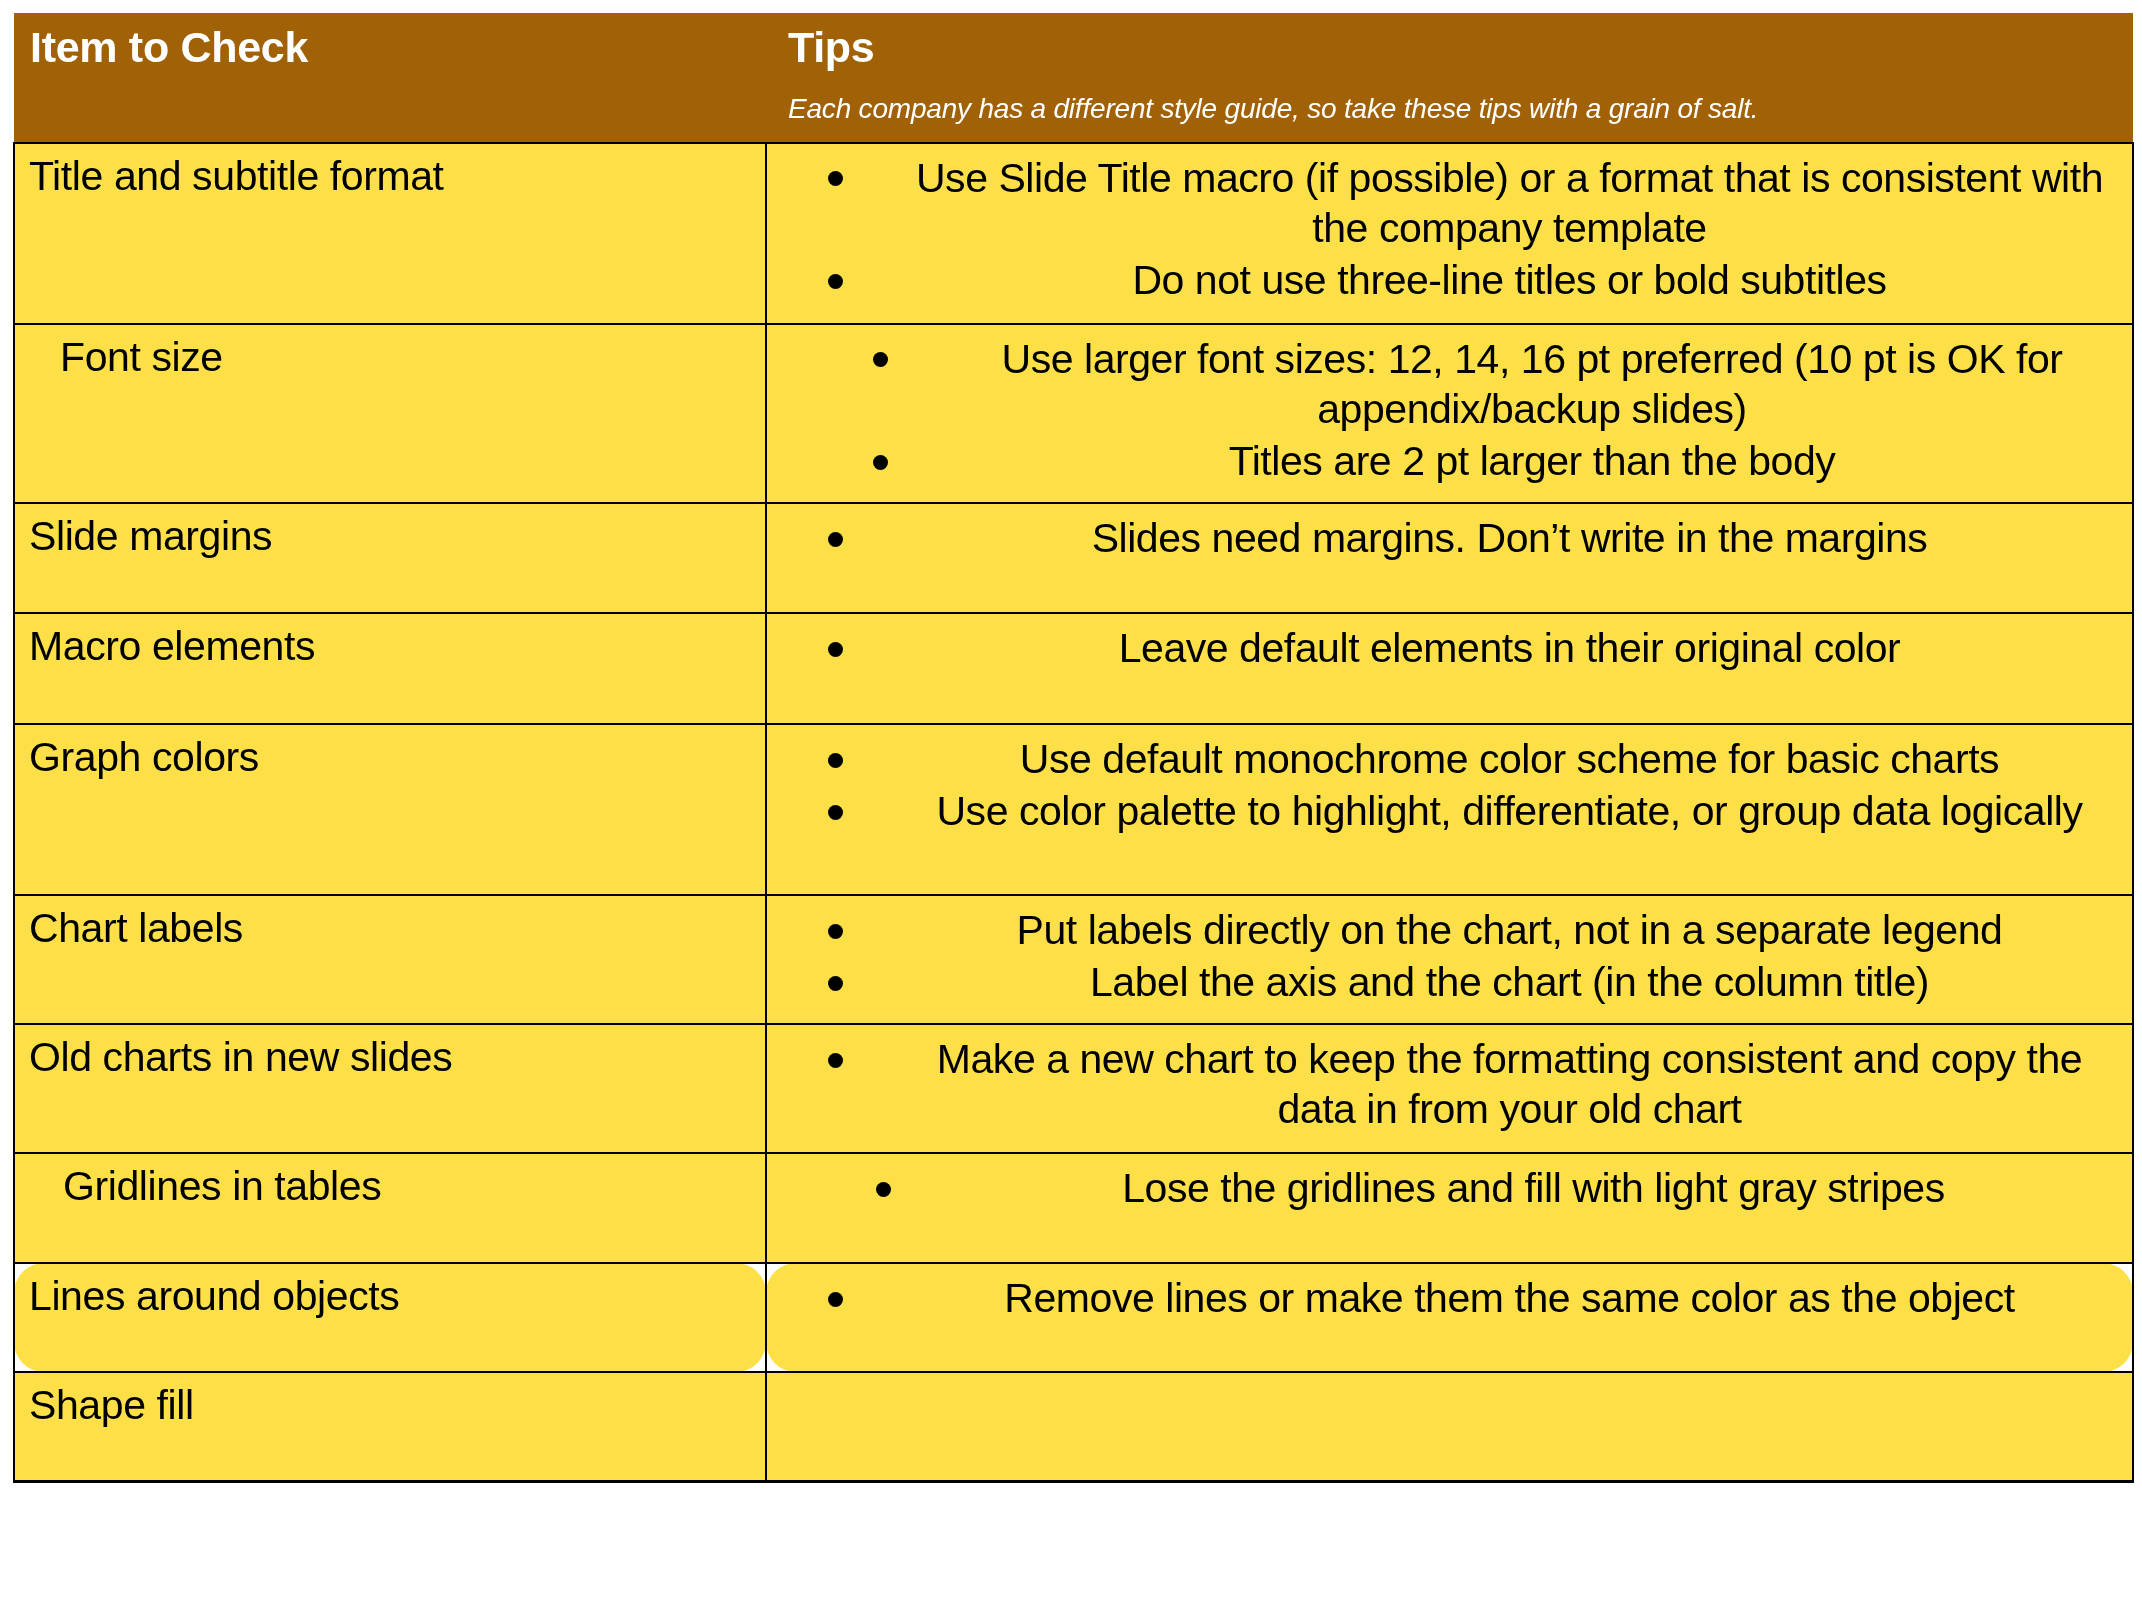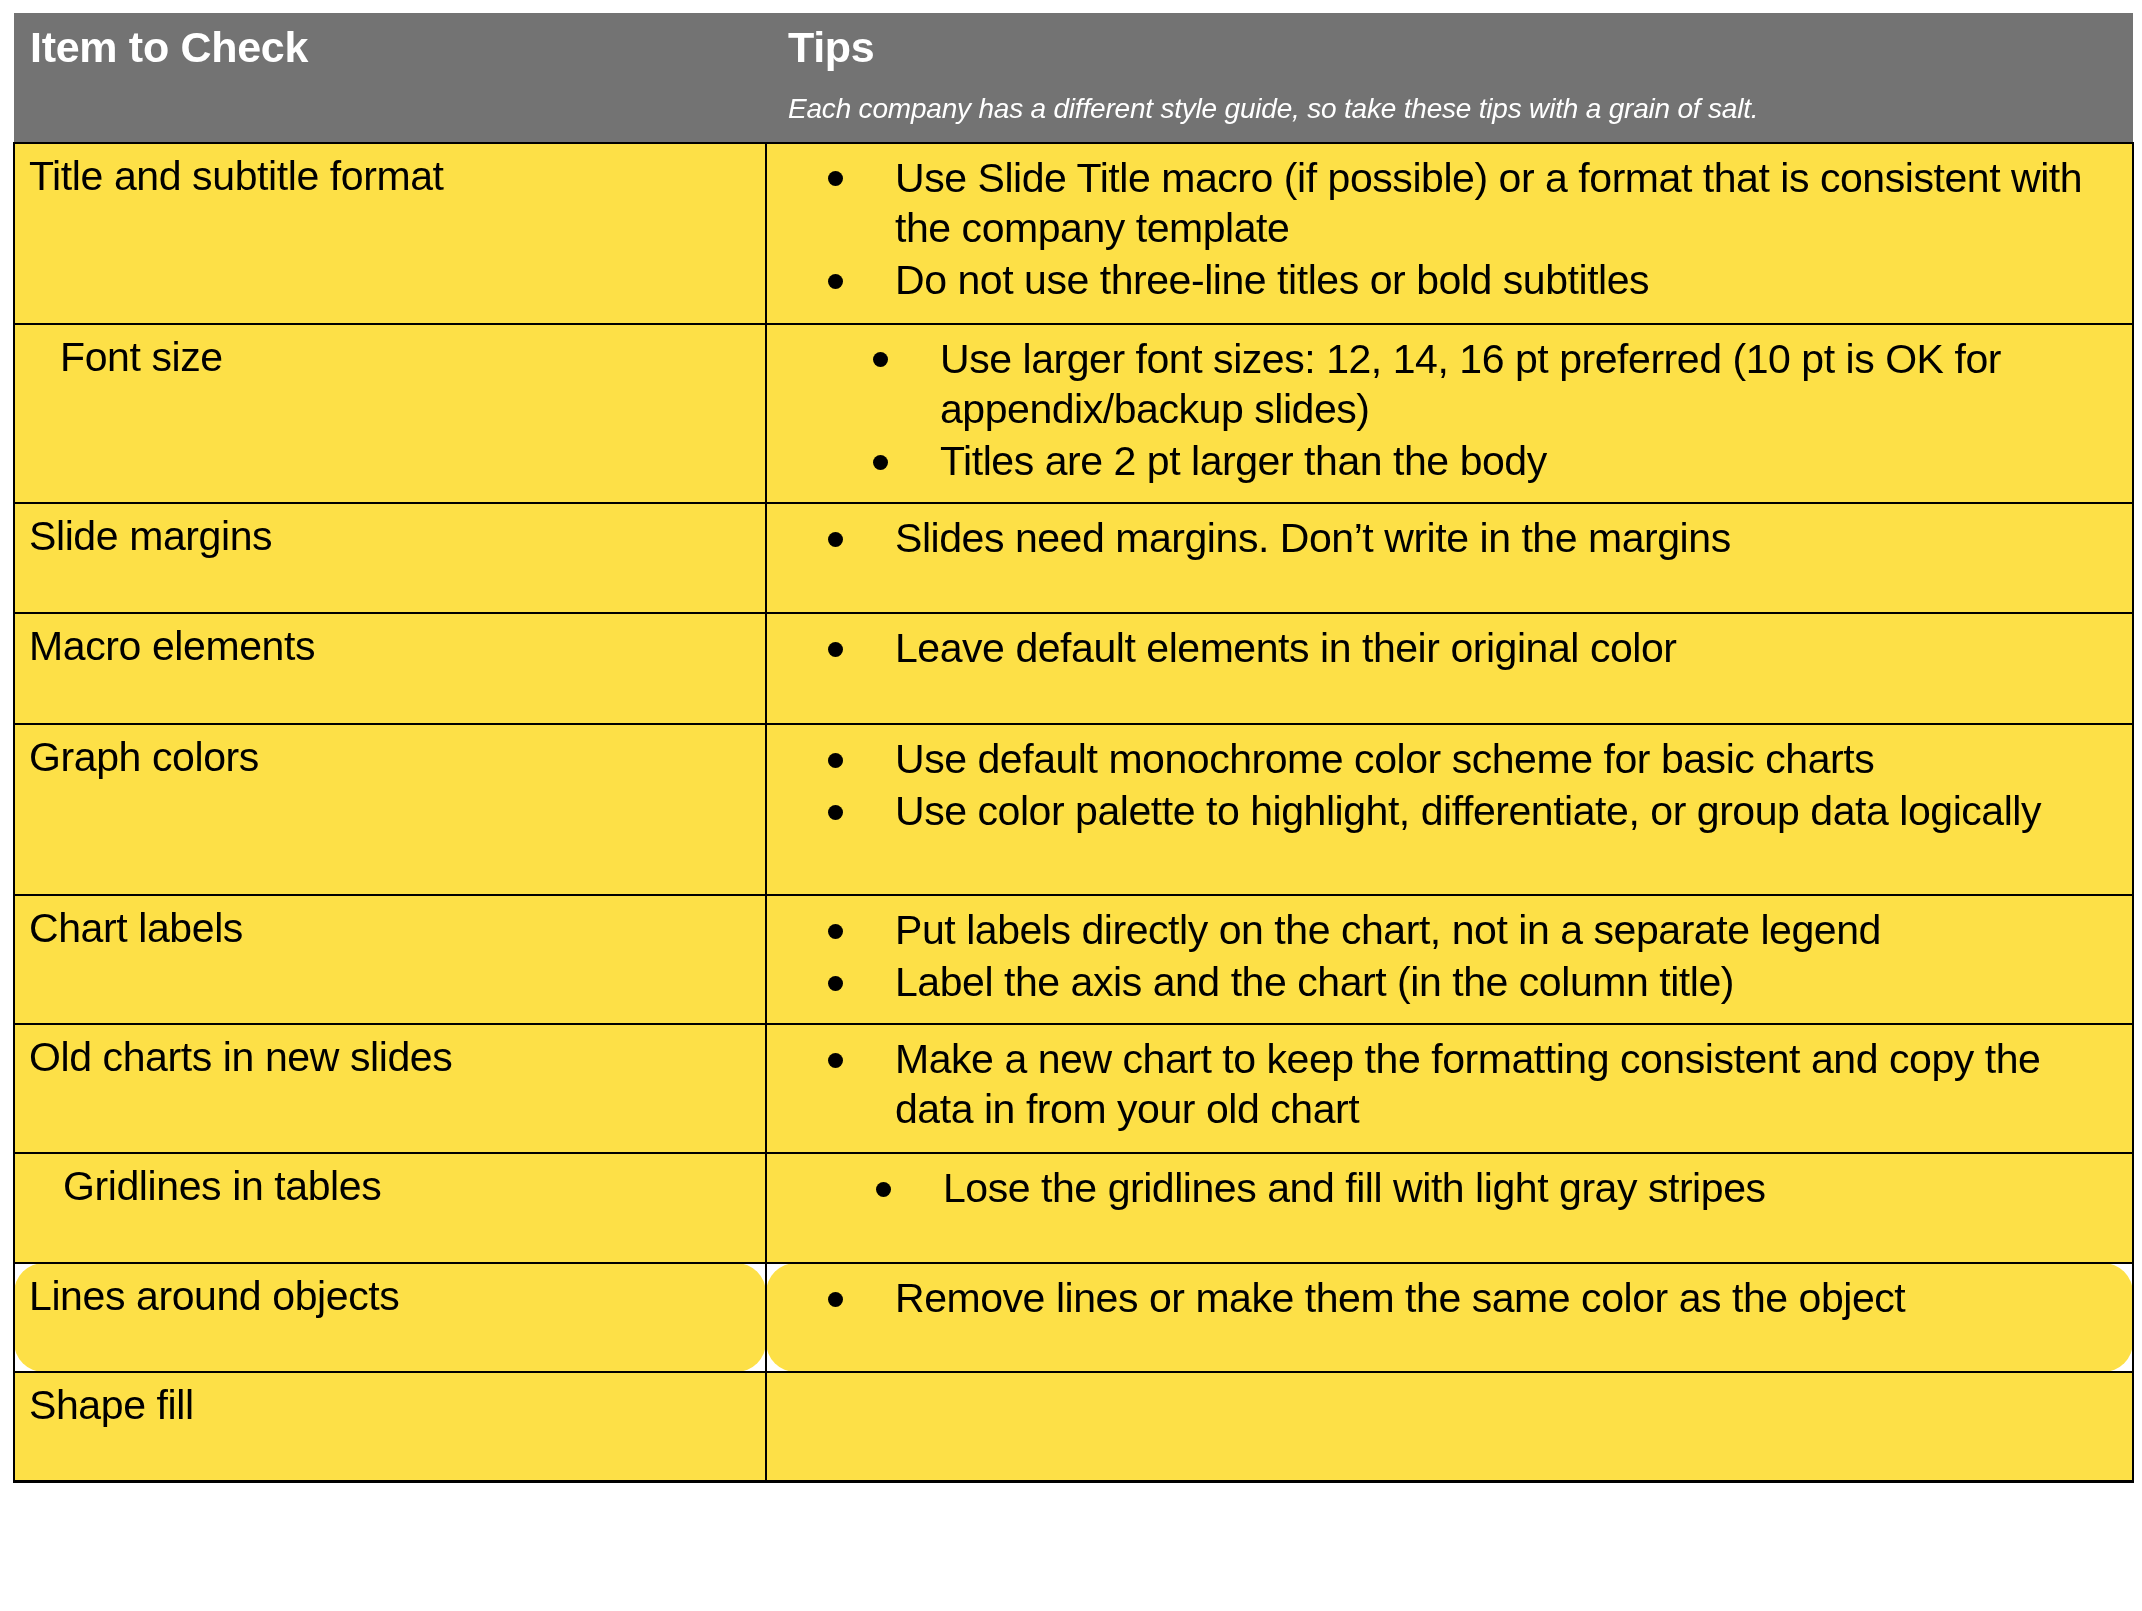--- a/index.html
+++ b/index.html
@@ -33,21 +33,21 @@
 
   .checklist-table col.col-item { width: 752px; }
   .checklist-table col.col-tips { width: 1367px; }
 
   
   thead tr.header-row {
     background: #000000;
     color: #ffffff;
   }
   thead th {
-    background: #737373;
+    background: #a16207;
     color: #ffffff;
     text-align: left;
     vertical-align: top;
     padding: 10px 14px 16px 16px;
     border: none;
   }
   thead th.item-head {
     font-size: 43px;
     font-weight: bold;
     line-height: 1.14;
@@ -99,20 +99,21 @@
     margin: 0;
     padding: 0;
   }
   ul.tips-list li {
     position: relative;
     font-size: 41px;
     line-height: 1.22;
     letter-spacing: -0.45px;
     padding-left: 128px;
     margin: 0 0 2px 0;
+    text-align: center;
   }
   ul.tips-list li .bullet-dot {
     position: absolute;
     left: 61px;
     top: 0.46em;
     width: 15px;
     height: 15px;
     background: #000000;
     border-radius: 50%;
     display: block;

